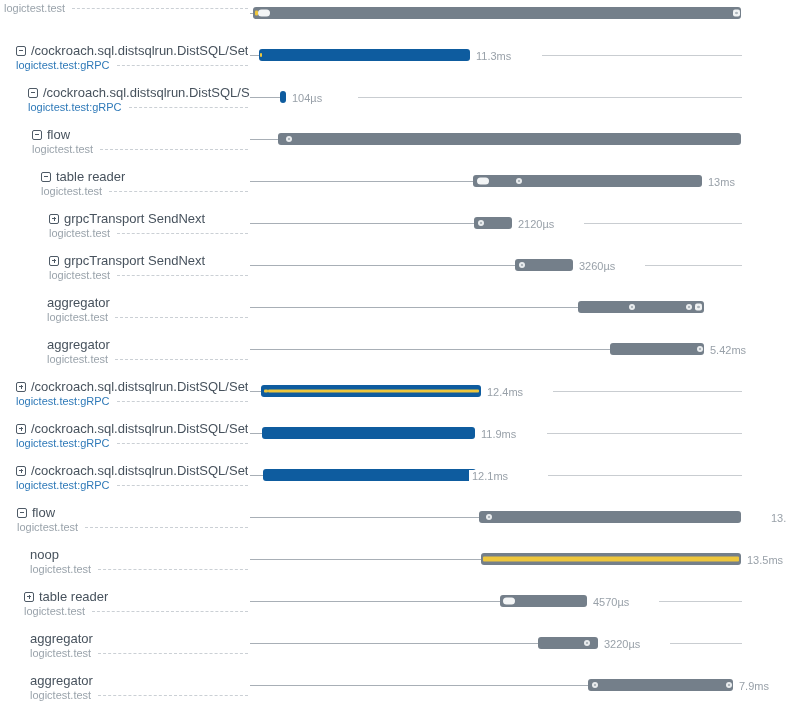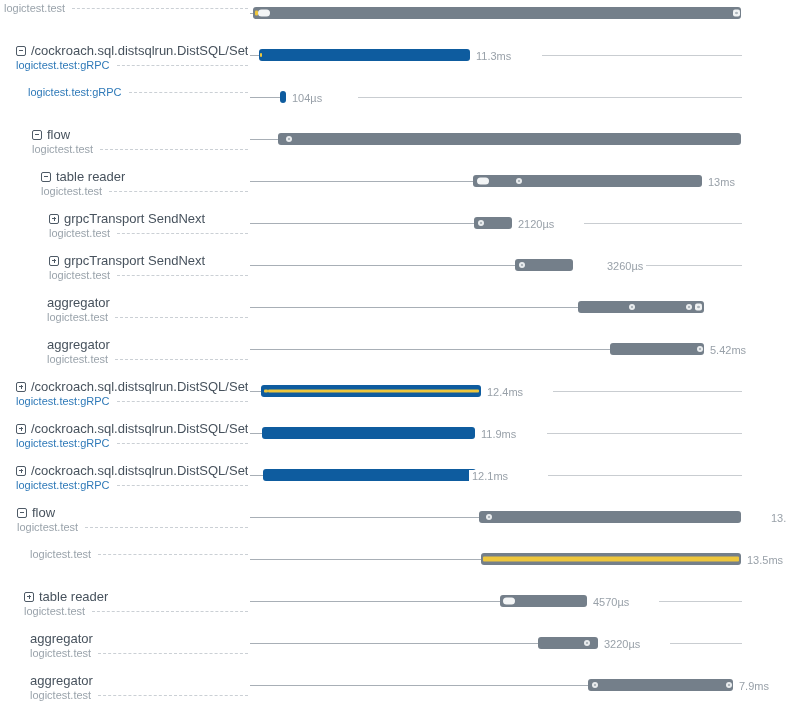--- a/index.html
+++ b/index.html
@@ -78,20 +78,24 @@
     <div class="trail-line" style="left: 542px; width: 200px;"></div>
     <div class="bar blue" style="left: 259px; width: 211px;">
 
     <span class="marker m-chip" style="left: 1px; width: 2px; height: 4px;"></span>
       </div>
     <span class="duration" style="left: 473px;">11.3ms</span>
   </div>
 
   <div class="row">
     <div class="label-block" style="left: 28px; width: 222px;">
+      <div class="label-line">
+        <span class="expander minus"></span>
+        <span class="main-label">/cockroach.sql.distsqlrun.DistSQL/S</span>
+      </div>
       <div class="sub-line">
         <span class="sub-label blue">logictest.test:gRPC</span>
         <span class="leader"></span>
       </div>
     </div>
     <div class="lead-line" style="left: 250px; width: 30px;"></div>
     <div class="trail-line" style="left: 358px; width: 384px;"></div>
     <div class="bar blue" style="left: 280px; width: 6px;">
       
     </div>
@@ -169,21 +173,21 @@
         <span class="sub-label gray">logictest.test</span>
         <span class="leader"></span>
       </div>
     </div>
     <div class="lead-line" style="left: 250px; width: 265px;"></div>
     <div class="trail-line" style="left: 645px; width: 97px;"></div>
     <div class="bar gray" style="left: 515px; width: 58px;">
 
     <span class="marker m-dot" style="left: 4px;"></span>
       </div>
-    <span class="duration" style="left: 576px; margin-left: 28px;">3260µs</span>
+    <span class="duration" style="left: 576px;">3260µs</span>
   </div>
 
   <div class="row">
     <div class="label-block" style="left: 47px; width: 203px;">
       <div class="label-line">
 
         <span class="main-label">aggregator</span>
       </div>
       <div class="sub-line">
         <span class="sub-label gray">logictest.test</span>
@@ -294,20 +298,24 @@
 
     <div class="bar gray" style="left: 479px; width: 262px;">
 
     <span class="marker m-dot" style="left: 7px;"></span>
       </div>
     <span class="duration" style="left: 744px; margin-left: 24px;">13.6ms</span>
   </div>
 
   <div class="row">
     <div class="label-block" style="left: 30px; width: 220px;">
+      <div class="label-line">
+
+        <span class="main-label">noop</span>
+      </div>
       <div class="sub-line">
         <span class="sub-label gray">logictest.test</span>
         <span class="leader"></span>
       </div>
     </div>
     <div class="lead-line" style="left: 250px; width: 231px;"></div>
 
     <div class="bar gray" style="left: 481px; width: 260px;">
       <span class="stripe" style="left: 2px; right: 2px; height: 5px;"></span>
     </div>

